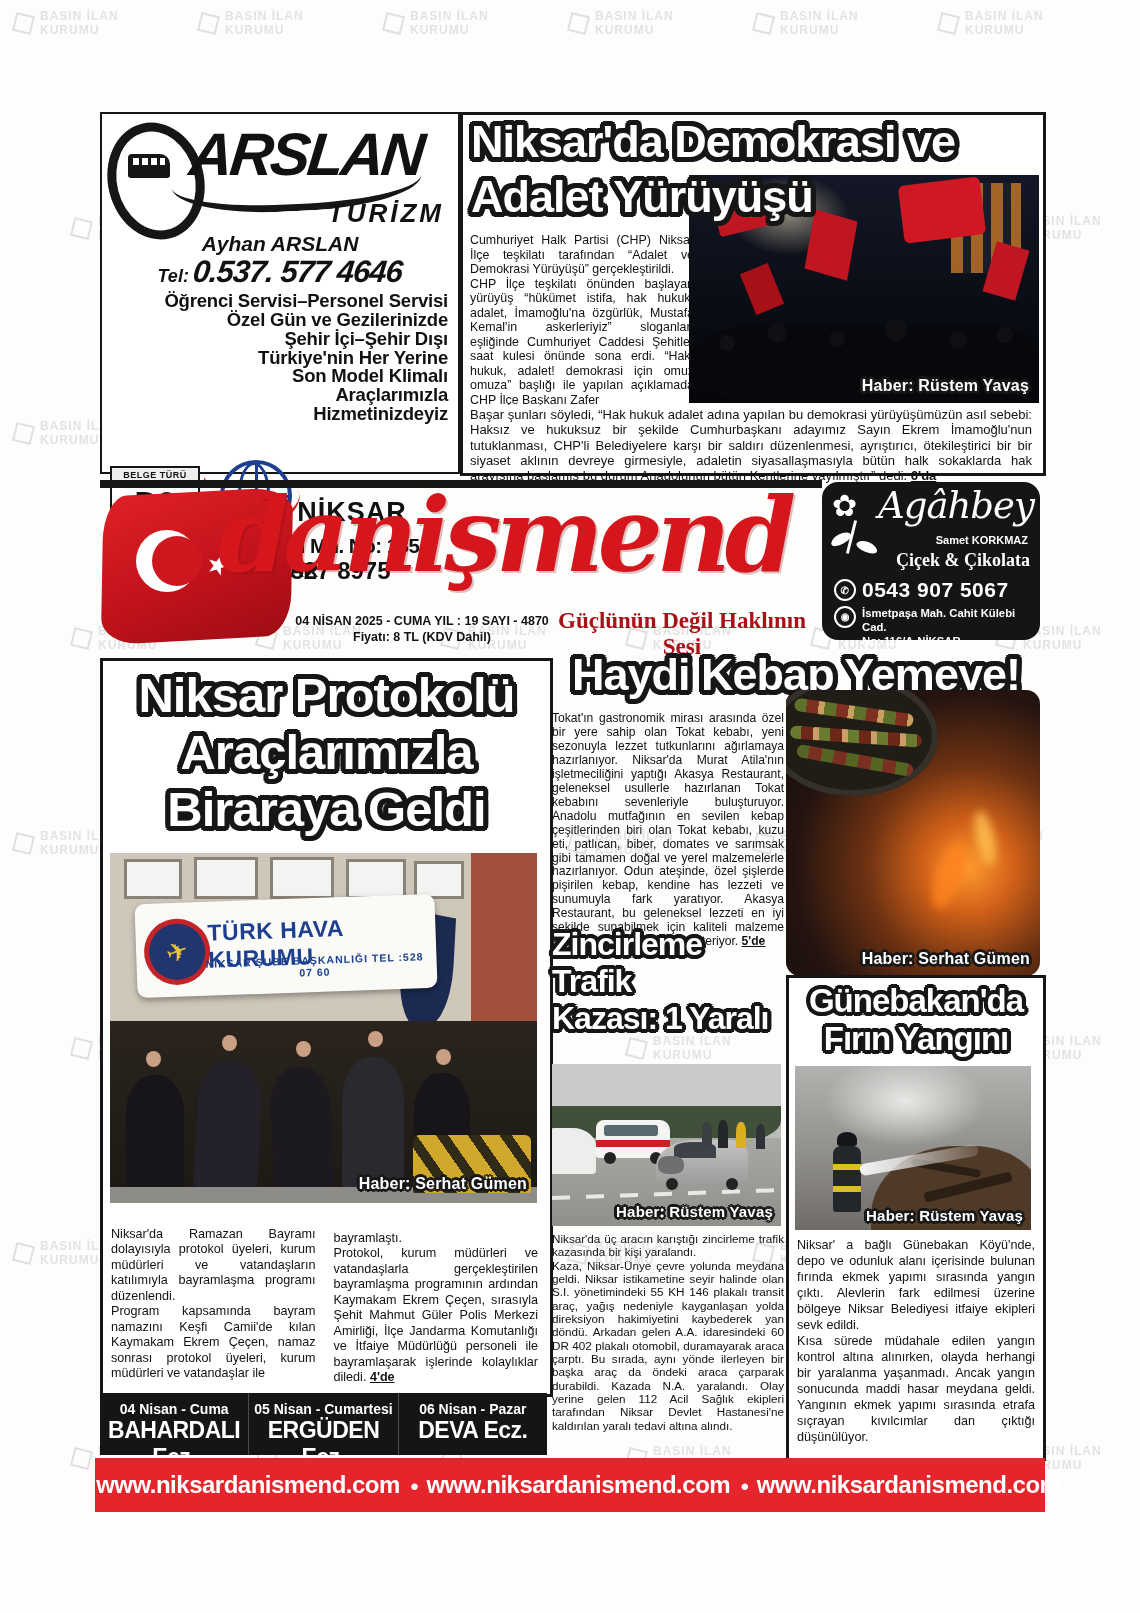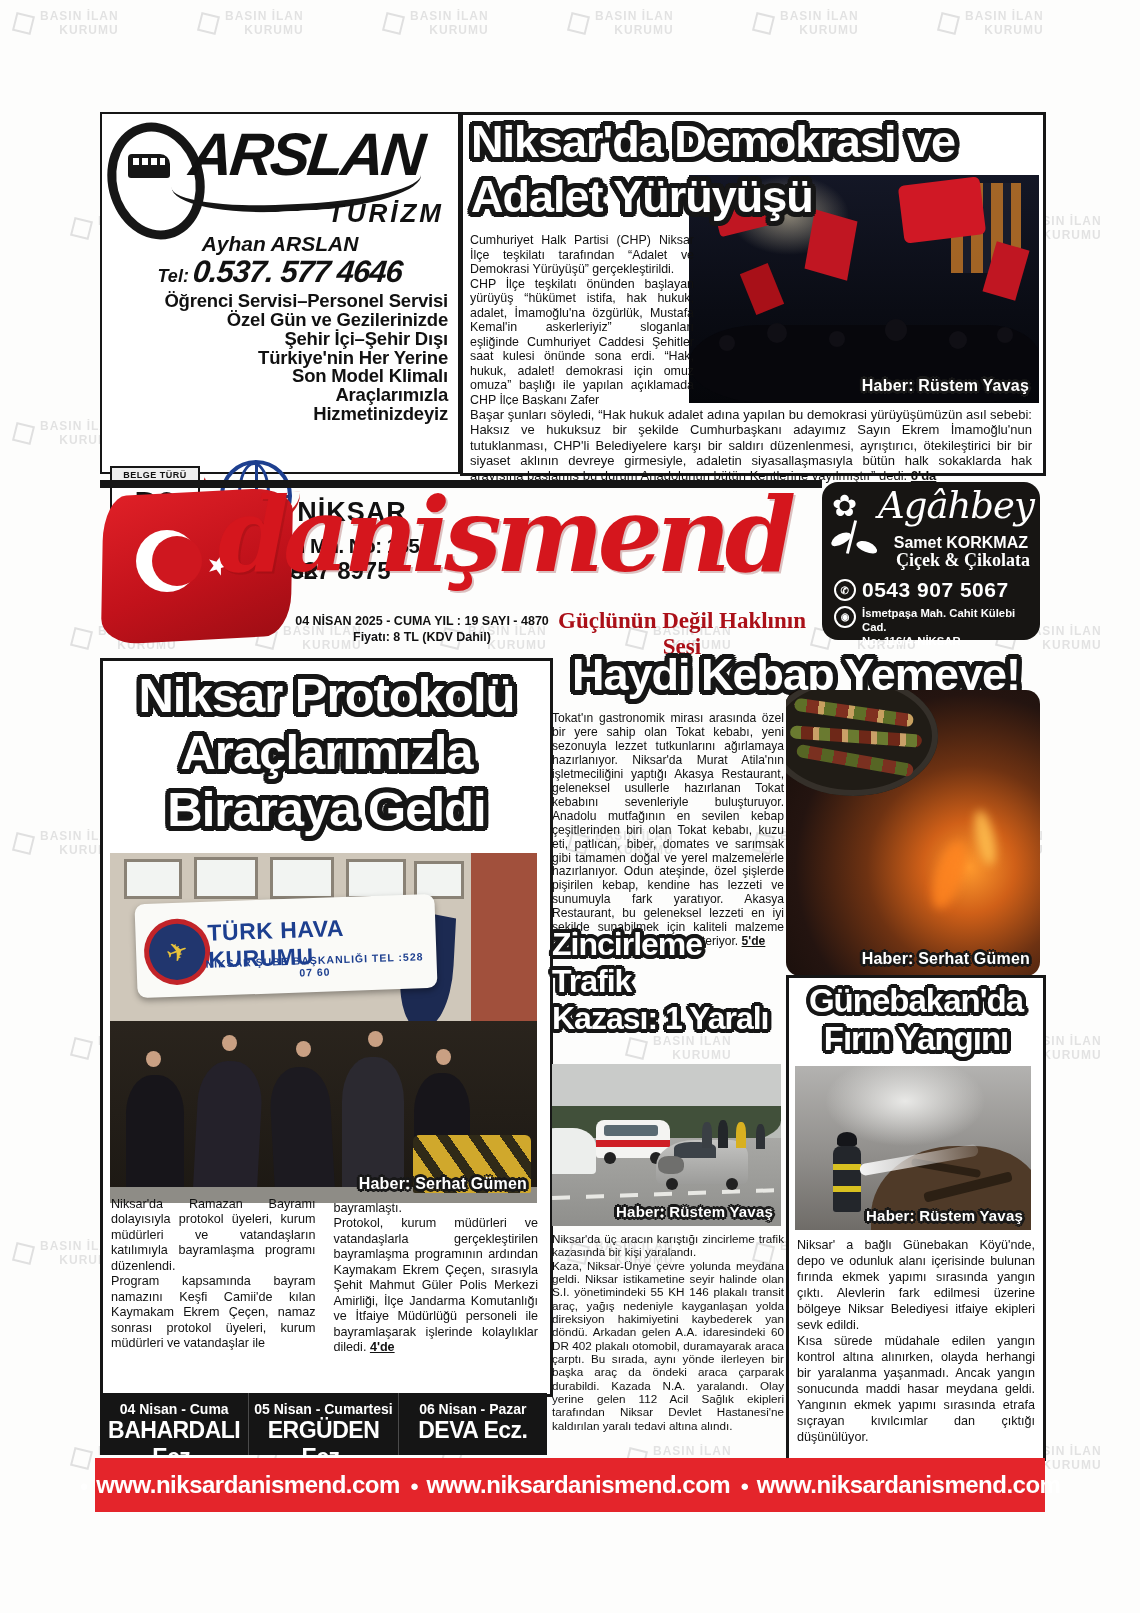--- a/index.html
+++ b/index.html
@@ -3,21 +3,21 @@
 <meta charset="utf-8">
 <style>
   html,body{margin:0;padding:0;background:#e9e9e7;}
   .page{position:relative;width:1140px;height:1613px;margin:0 auto;background:#fdfdfc;overflow:hidden;
         font-family:"Liberation Sans",sans-serif;color:#111;}
   .abs{position:absolute;}
   
   #wm-layer{position:absolute;inset:0;z-index:0;pointer-events:none;}
   .wm{position:absolute;display:flex;gap:7px;align-items:center;}
   .wm-cube{width:15px;height:15px;border:2px solid rgba(50,50,55,.14);transform:rotate(14deg);}
-  .wm-text{white-space:pre-line;font:700 12px/1.15 "Liberation Sans",sans-serif;color:rgba(50,50,55,.13);text-align:right;letter-spacing:1px;}
+  .wm-text{white-space:pre-line;font:700 12px/1.15 "Liberation Sans",sans-serif;color:rgba(50,50,55,.13);text-align:left;letter-spacing:1px;}
   
   .oh{color:#fff;font-weight:800;letter-spacing:-1px;line-height:1.12;
       text-shadow:-4px -4px 0 #161616,-4px 4px 0 #161616,4px -4px 0 #161616,4px 4px 0 #161616,
       -5px 0 0 #161616,5px 0 0 #161616,0 -5px 0 #161616,0 5px 0 #161616,
       -2px -5px 0 #161616,2px -5px 0 #161616,-2px 5px 0 #161616,2px 5px 0 #161616,
       -5px -2px 0 #161616,5px -2px 0 #161616,-5px 2px 0 #161616,5px 2px 0 #161616;}
   .oh-sm{text-shadow:-3px -3px 0 #161616,-3px 3px 0 #161616,3px -3px 0 #161616,3px 3px 0 #161616,
       -4px 0 0 #161616,4px 0 0 #161616,0 -4px 0 #161616,0 4px 0 #161616,
       -1px -4px 0 #161616,1px -4px 0 #161616,-1px 4px 0 #161616,1px 4px 0 #161616,
       -4px -1px 0 #161616,4px -1px 0 #161616,-4px 1px 0 #161616,4px 1px 0 #161616;}
@@ -81,21 +81,21 @@
   #mast-slogan{left:552px;top:608px;width:260px;text-align:center;font-family:"Liberation Serif",serif;
       font-size:23px;font-weight:800;color:#ab1018;z-index:2;}
   
   #agahbey{left:822px;top:482px;width:218px;height:158px;background:#171513;border-radius:16px;color:#fff;z-index:2;}
   #ag-flower{position:absolute;left:10px;top:6px;font-size:30px;}
   #ag-stem{position:absolute;left:28px;top:38px;width:3px;height:34px;background:#fff;transform:rotate(14deg);}
   #ag-leaf1,#ag-leaf2{position:absolute;width:22px;height:10px;background:#fff;border-radius:50% 50% 50% 50%/60% 60% 40% 40%;}
   #ag-leaf1{left:8px;top:52px;transform:rotate(-28deg);}
   #ag-leaf2{left:34px;top:60px;transform:rotate(22deg);}
   #ag-brand{position:absolute;left:56px;top:2px;font-family:"DejaVu Serif",serif;font-style:italic;font-size:37px;letter-spacing:-1px;}
-  #ag-owner{position:absolute;right:12px;top:52px;font-size:16px;font-weight:700;}
+  #ag-owner{position:absolute;right:12px;top:52px;font-size:11px;font-weight:700;}
   #ag-tag{position:absolute;right:10px;top:68px;font-family:"Liberation Serif",serif;font-size:18px;font-weight:800;}
   .ag-ic{display:inline-flex;align-items:center;justify-content:center;width:18px;height:18px;border:2px solid #fff;border-radius:50%;font-size:10px;margin-right:6px;flex:none;}
   #ag-phone{position:absolute;left:12px;top:96px;display:flex;align-items:center;font-size:21px;font-weight:800;letter-spacing:.5px;}
   #ag-addr{position:absolute;left:12px;top:124px;display:flex;font-size:11.3px;font-weight:700;line-height:1.25;}
   
   #protocol-box{left:100px;top:658px;width:447px;height:733px;border:3px solid #161616;background:#fff;z-index:2;}
   #prot-h{position:absolute;left:0;top:6px;width:100%;text-align:center;font-size:49px;line-height:1.16;}
   #thk-photo{position:absolute;left:7px;top:192px;width:427px;height:350px;background:#b9b1a5;overflow:hidden;}
   #thk-bld{position:absolute;inset:0 0 auto 0;height:170px;background:#cfc7ba;}
   .thk-win{position:absolute;background:#f2f4f2;border:3px solid #8a8276;}
@@ -106,21 +106,21 @@
   #thk-logo{position:absolute;left:8px;top:16px;width:56px;height:56px;border-radius:50%;background:#21366e;border:5px solid #c22429;
       display:flex;align-items:center;justify-content:center;color:#e8c23a;font-size:26px;transform:rotate(-18deg);}
   #thk-sign .l1{position:absolute;left:72px;top:18px;width:222px;color:#1d3f8f;font-weight:800;font-size:23px;letter-spacing:.5px;}
   #thk-sign .l2{position:absolute;left:62px;top:56px;width:232px;color:#1d3f8f;font-weight:700;font-size:10.5px;letter-spacing:1px;text-align:center;}
   #thk-store{position:absolute;left:0;top:168px;width:100%;height:182px;background:linear-gradient(#2a241d,#1c1813);}
   .person{position:absolute;bottom:0;border-radius:45% 45% 8% 8%/30% 30% 0 0;}
   .phead{position:absolute;border-radius:50%;background:#c9a083;width:15px;height:16px;}
   #thk-floor{position:absolute;left:0;bottom:0;width:100%;height:16px;background:#8e8c86;}
   #thk-barrier{position:absolute;right:6px;bottom:10px;width:118px;height:58px;background:#d0a82c;border-radius:6px 6px 2px 2px;
       background-image:repeating-linear-gradient(55deg,rgba(20,20,20,.85) 0 10px,rgba(0,0,0,0) 10px 26px);}
-  #prot-cols{position:absolute;left:8px;top:536px;width:431px;height:168px;display:flex;gap:14px;overflow:hidden;}
+  #prot-cols{position:absolute;left:8px;top:566px;width:431px;height:168px;display:flex;gap:14px;overflow:hidden;}
   .prot-col{width:208px;font-size:12.6px;line-height:1.23;}
   
   #kebab-h{left:552px;top:650px;width:488px;font-size:45px;z-index:2;text-align:center;}
   #kebab-body{left:552px;top:712px;width:232px;height:268px;font-size:12.1px;line-height:1.155;z-index:2;overflow:hidden;}
   #kebab-photo{left:786px;top:690px;width:254px;height:286px;border-radius:14px;overflow:hidden;z-index:2;
       background:radial-gradient(circle at 72% 62%,#ff9a2e 0%,#d06018 18%,#6e3212 40%,#241410 68%,#120c08 100%);}
   #kebab-grill{position:absolute;left:-18px;top:-14px;width:170px;height:120px;border-radius:50%;background:#201c16;
       box-shadow:inset 0 0 0 6px #35302a;}
   .skewer{position:absolute;height:13px;border-radius:7px;}
   #kebab-flame1,#kebab-flame2{position:absolute;background:#ff8420;filter:blur(5px);opacity:.85;border-radius:50%;}

